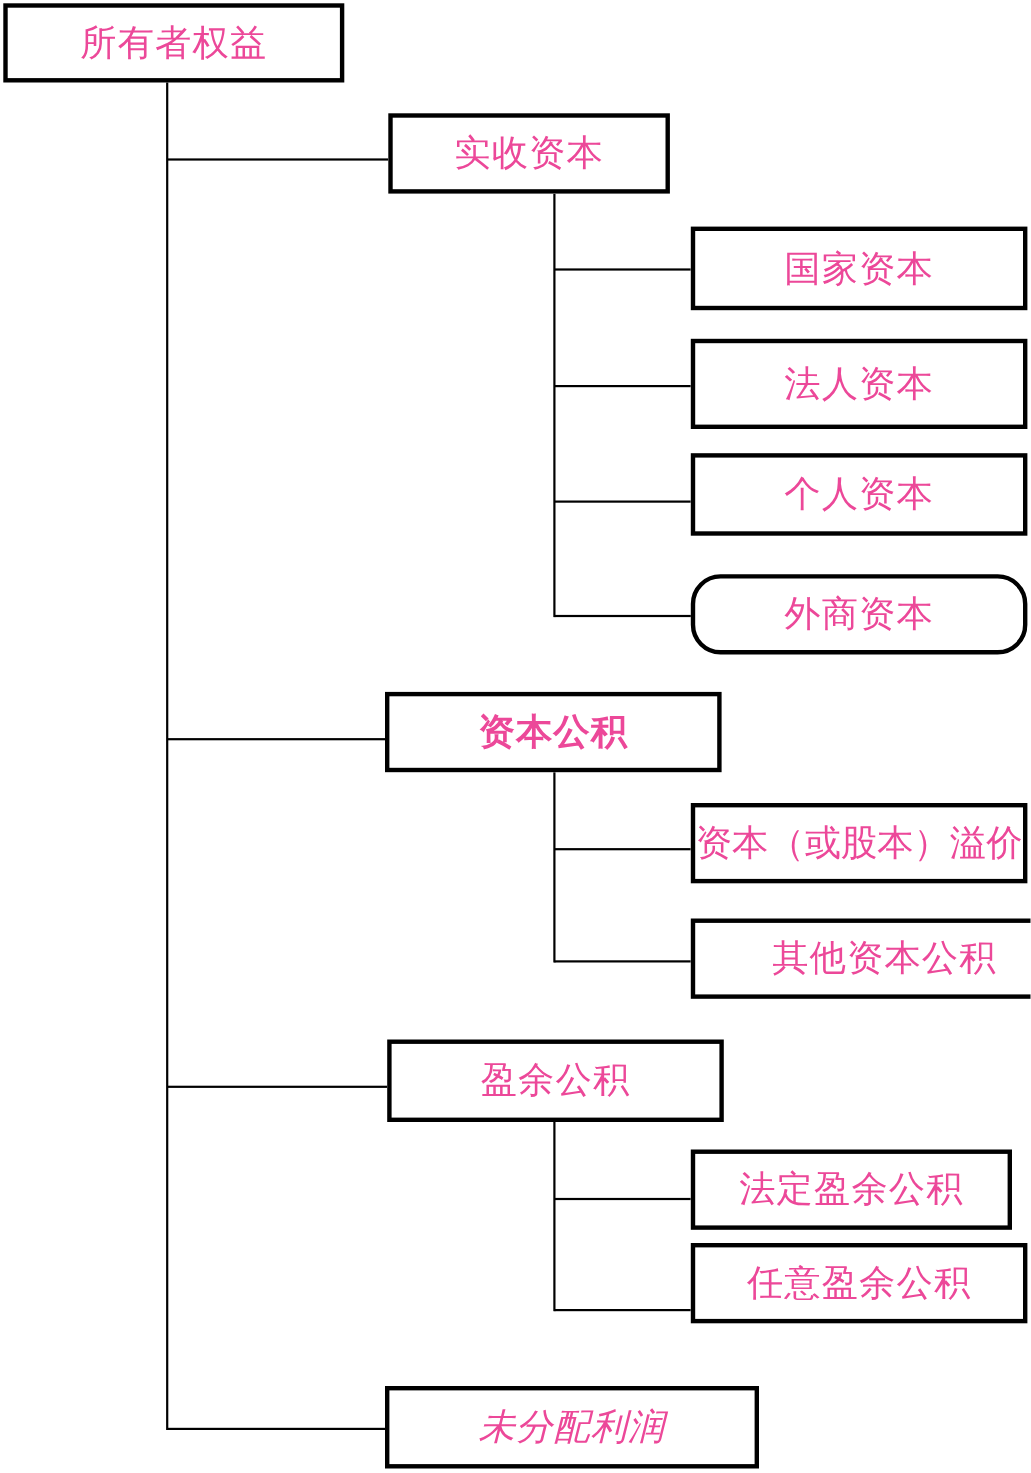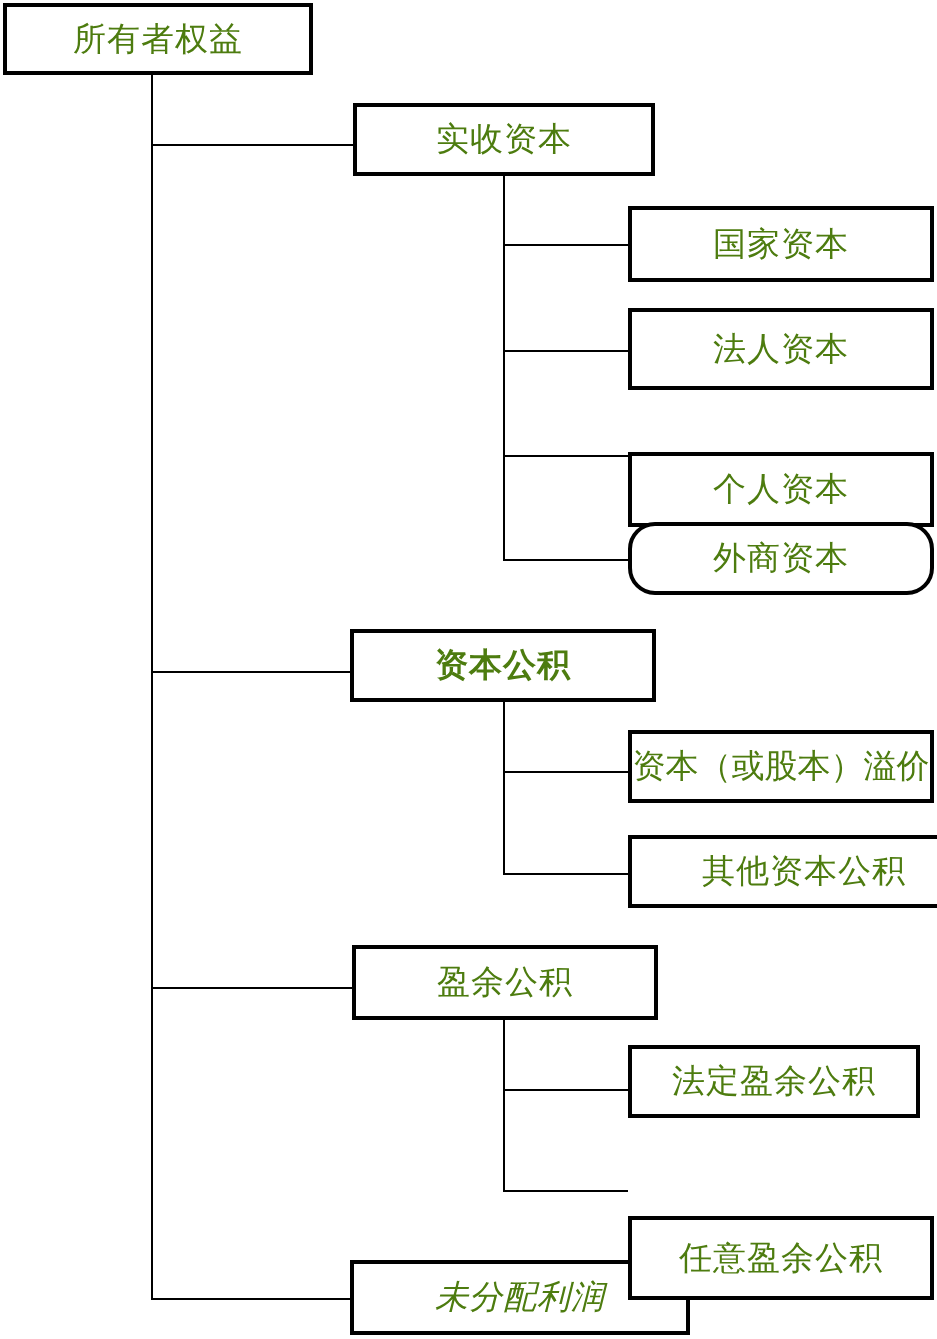--- a/index.html
+++ b/index.html
@@ -17,21 +17,21 @@
   }
   .node {
     position: absolute;
     box-sizing: border-box;
     border: 4px solid #000000;
     background: #ffffff;
     display: flex;
     align-items: center;
     justify-content: center;
     font-size: 33px;
-    color: #4d7c0f;
+    color: #ec4899;
     white-space: nowrap;
     letter-spacing: 1px;
   }
   .line {
     position: absolute;
     background: #000000;
   }
   .line.h { height: 2px; }
   .line.v { width: 2px; }
 </style>
@@ -55,37 +55,37 @@
   <div class="line v" style="left:503px; top:702px; height:173px;"></div>
   <div class="line h" style="left:504px; top:771px; width:124px;"></div>
   <div class="line h" style="left:504px; top:873px; width:124px;"></div>
 
   <div class="line v" style="left:503px; top:1020px; height:172px;"></div>
   <div class="line h" style="left:504px; top:1089px; width:124px;"></div>
   <div class="line h" style="left:504px; top:1190px; width:124px;"></div>
 
   <div class="node" style="left:3px; top:3px; width:310px; height:72px;">所有者权益</div>
 
-  <div class="node" style="left:353px; top:103px; width:302px; height:73px;">实收资本</div>
+  <div class="node" style="left:353px; top:103px; width:256px; height:73px;">实收资本</div>
 
   <div class="node" style="left:350px; top:629px; width:306px; height:73px;font-weight:bold;">资本公积</div>
 
   <div class="node" style="left:352px; top:945px; width:306px; height:75px;">盈余公积</div>
 
   <div class="node" style="left:350px; top:1260px; width:340px; height:75px;font-style:italic;">未分配利润</div>
 
   <div class="node" style="left:628px; top:206px; width:306px; height:76px;">国家资本</div>
 
   <div class="node" style="left:628px; top:308px; width:306px; height:82px;">法人资本</div>
 
-  <div class="node" style="left:628px; top:412px; width:306px; height:75px;margin-top:40px;">个人资本</div>
+  <div class="node" style="left:628px; top:412px; width:306px; height:75px;">个人资本</div>
 
   <div class="node" style="left:628px; top:522px; width:306px; height:73px;border-radius:27px;">外商资本</div>
 
   <div class="node" style="left:628px; top:730px; width:306px; height:73px; letter-spacing:0;">资本（或股本）溢价</div>
 
   <div class="node" style="left:628px; top:835px; width:352px; height:73px;">其他资本公积</div>
 
   <div class="node" style="left:628px; top:1045px; width:292px; height:73px;">法定盈余公积</div>
 
-  <div class="node" style="left:628px; top:1216px; width:306px; height:84px;">任意盈余公积</div>
+  <div class="node" style="left:628px; top:1130px; width:306px; height:73px;">任意盈余公积</div>
 
 </div>
 
 </body></html>

